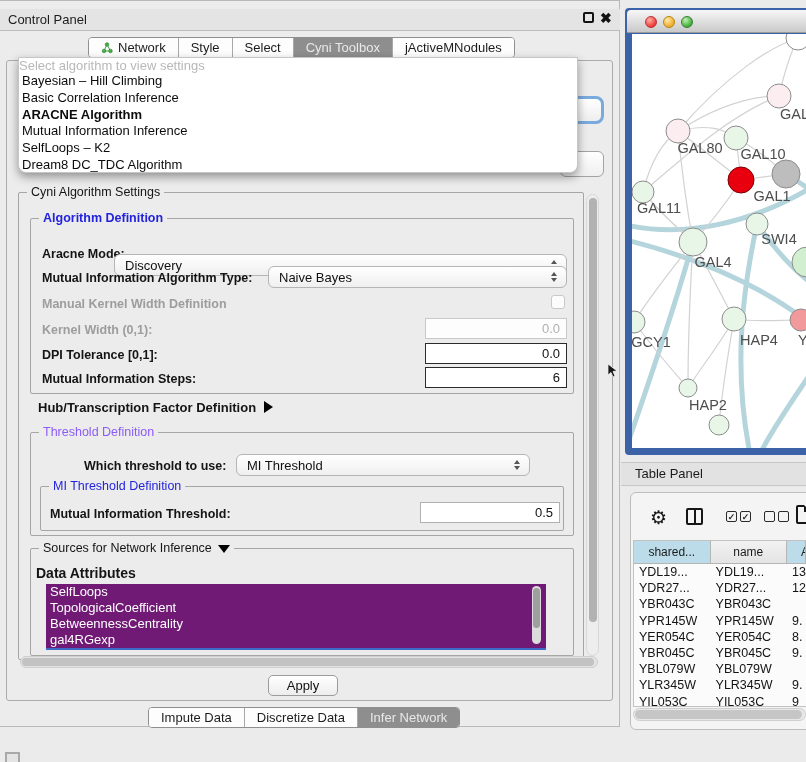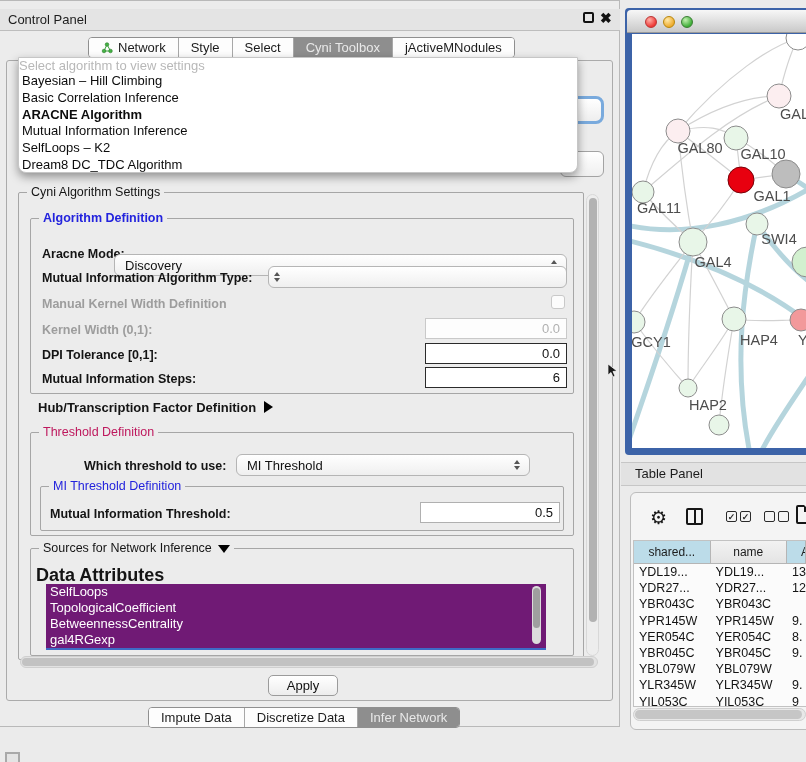--- a/index.html
+++ b/index.html
@@ -38,21 +38,21 @@
               z-index:50; overflow:hidden; }
   .dd-placeholder { font-size:13px; color:#b8b8b8; height:15px; line-height:15px; }
   .dd-item { font-size:13px; color:#0c0c0c; height:16.8px; line-height:16.8px; padding-left:3px; white-space:nowrap; }
   .dd-item.dd-sel { font-weight:bold; }
 
   
   .group { position:absolute; border:1px solid #a6a6a6; border-radius:2px; }
   .group-title { position:absolute; top:-8px; left:8px; background:#ececec; padding:0 4px; font-size:12.5px; white-space:nowrap; }
   .t-black { color:#151515; }
   .t-blue { color:#2323dd; }
-  .t-green { color:#be185d; }
+  .t-green { color:#8b5cf6; }
 
   .lbl { position:absolute; font-size:12.5px; font-weight:bold; color:#141414; white-space:nowrap; }
   .lbl-dis { color:#9d9d9d; }
 
   .combo { position:absolute; height:22px; border:1px solid #b5b5b5; border-radius:6px;
            background:linear-gradient(#ffffff,#efefef); display:flex; align-items:center; }
   .combo-text { flex:1; font-size:13px; color:#111; padding-left:10px; white-space:nowrap; overflow:hidden; }
   .spinner { width:16px; display:flex; flex-direction:column; align-items:center; gap:2px; margin-right:4px; }
   .sp-up { width:0; height:0; border-left:3.5px solid transparent; border-right:3.5px solid transparent; border-bottom:4.5px solid #555; }
   .sp-dn { width:0; height:0; border-left:3.5px solid transparent; border-right:3.5px solid transparent; border-top:4.5px solid #555; }
@@ -177,20 +177,21 @@
   <span class="lbl" style="left:42px; top:247px;">Aracne Mode:</span>
   <div class="combo" style="left:114px; top:242px; width:453px;margin-top:12px;">
     <span class="combo-text">Discovery</span>
     <span class="spinner">
         <span class="sp-up"></span>
         <span class="sp-dn"></span>
       </span>
   </div>
   <span class="lbl" style="left:42px; top:271px;">Mutual Information Algorithm Type:</span>
   <div class="combo" style="left:268px; top:266px; width:299px;">
+    <span class="combo-text">Naive Bayes</span>
     <span class="spinner">
         <span class="sp-up"></span>
         <span class="sp-dn"></span>
       </span>
   </div>
   <span class="lbl lbl-dis" style="left:42px; top:297px;">Manual Kernel Width Definition</span>
   <span class="checkbox" style="left:551px; top:295px;"></span>
   <span class="lbl lbl-dis" style="left:42px; top:323px;">Kernel Width (0,1):</span>
   <div class="field f-dis" style="left:425px; top:318px; width:142px;">0.0</div>
   <span class="lbl" style="left:42px; top:348px;">DPI Tolerance [0,1]:</span>
@@ -215,21 +216,21 @@
   </div>
   <div class="group" style="left:40px; top:486px; width:524px; height:45px;">
     <span class="group-title t-blue">MI Threshold Definition</span>
   </div>
   <span class="lbl" style="left:50px; top:507px;">Mutual Information Threshold:</span>
   <div class="field f-norm" style="left:420px; top:502px; width:140px;">0.5</div>
 
   <div class="group" style="left:30px; top:548px; width:544px; height:108px;">
     <span class="group-title t-black"><span>Sources for Network Inference</span><span class="tri-down"></span></span>
   </div>
-  <span class="lbl" style="left:36px; top:565px; font-size:18px;">Data Attributes</span>
+  <span class="lbl" style="left:36px; top:565px; font-size:14px;">Data Attributes</span>
   <div class="attr-list">
       <div class="attr-item">SelfLoops</div>
       <div class="attr-item">TopologicalCoefficient</div>
       <div class="attr-item">BetweennessCentrality</div>
       <div class="attr-item">gal4RGexp</div>
     </div>
   <div class="attr-vscroll">
       <div class="attr-vthumb"></div>
     </div>
 

